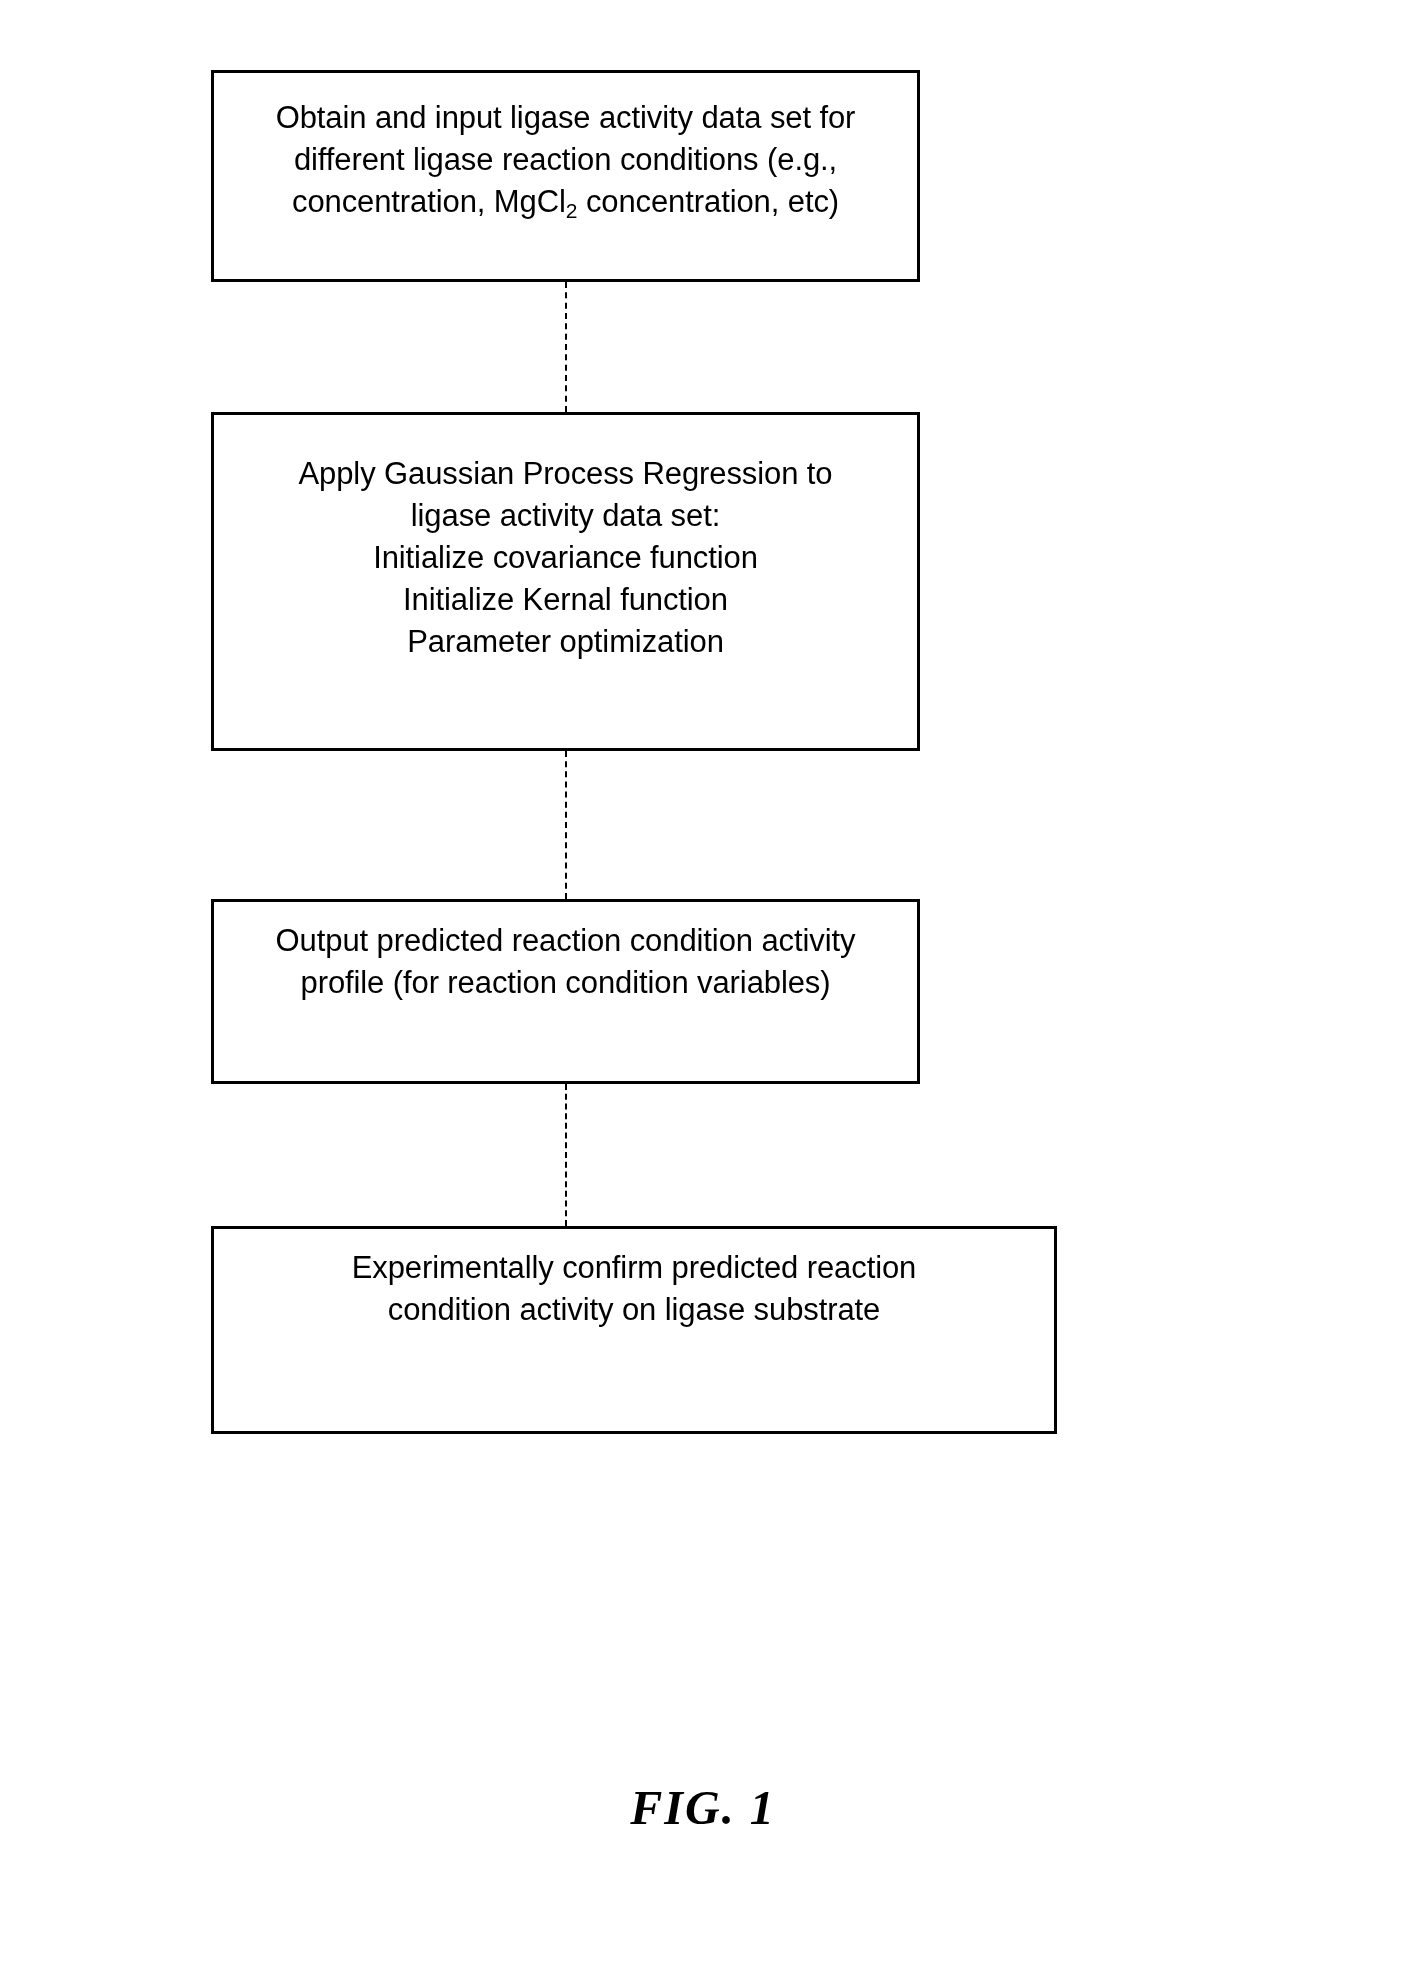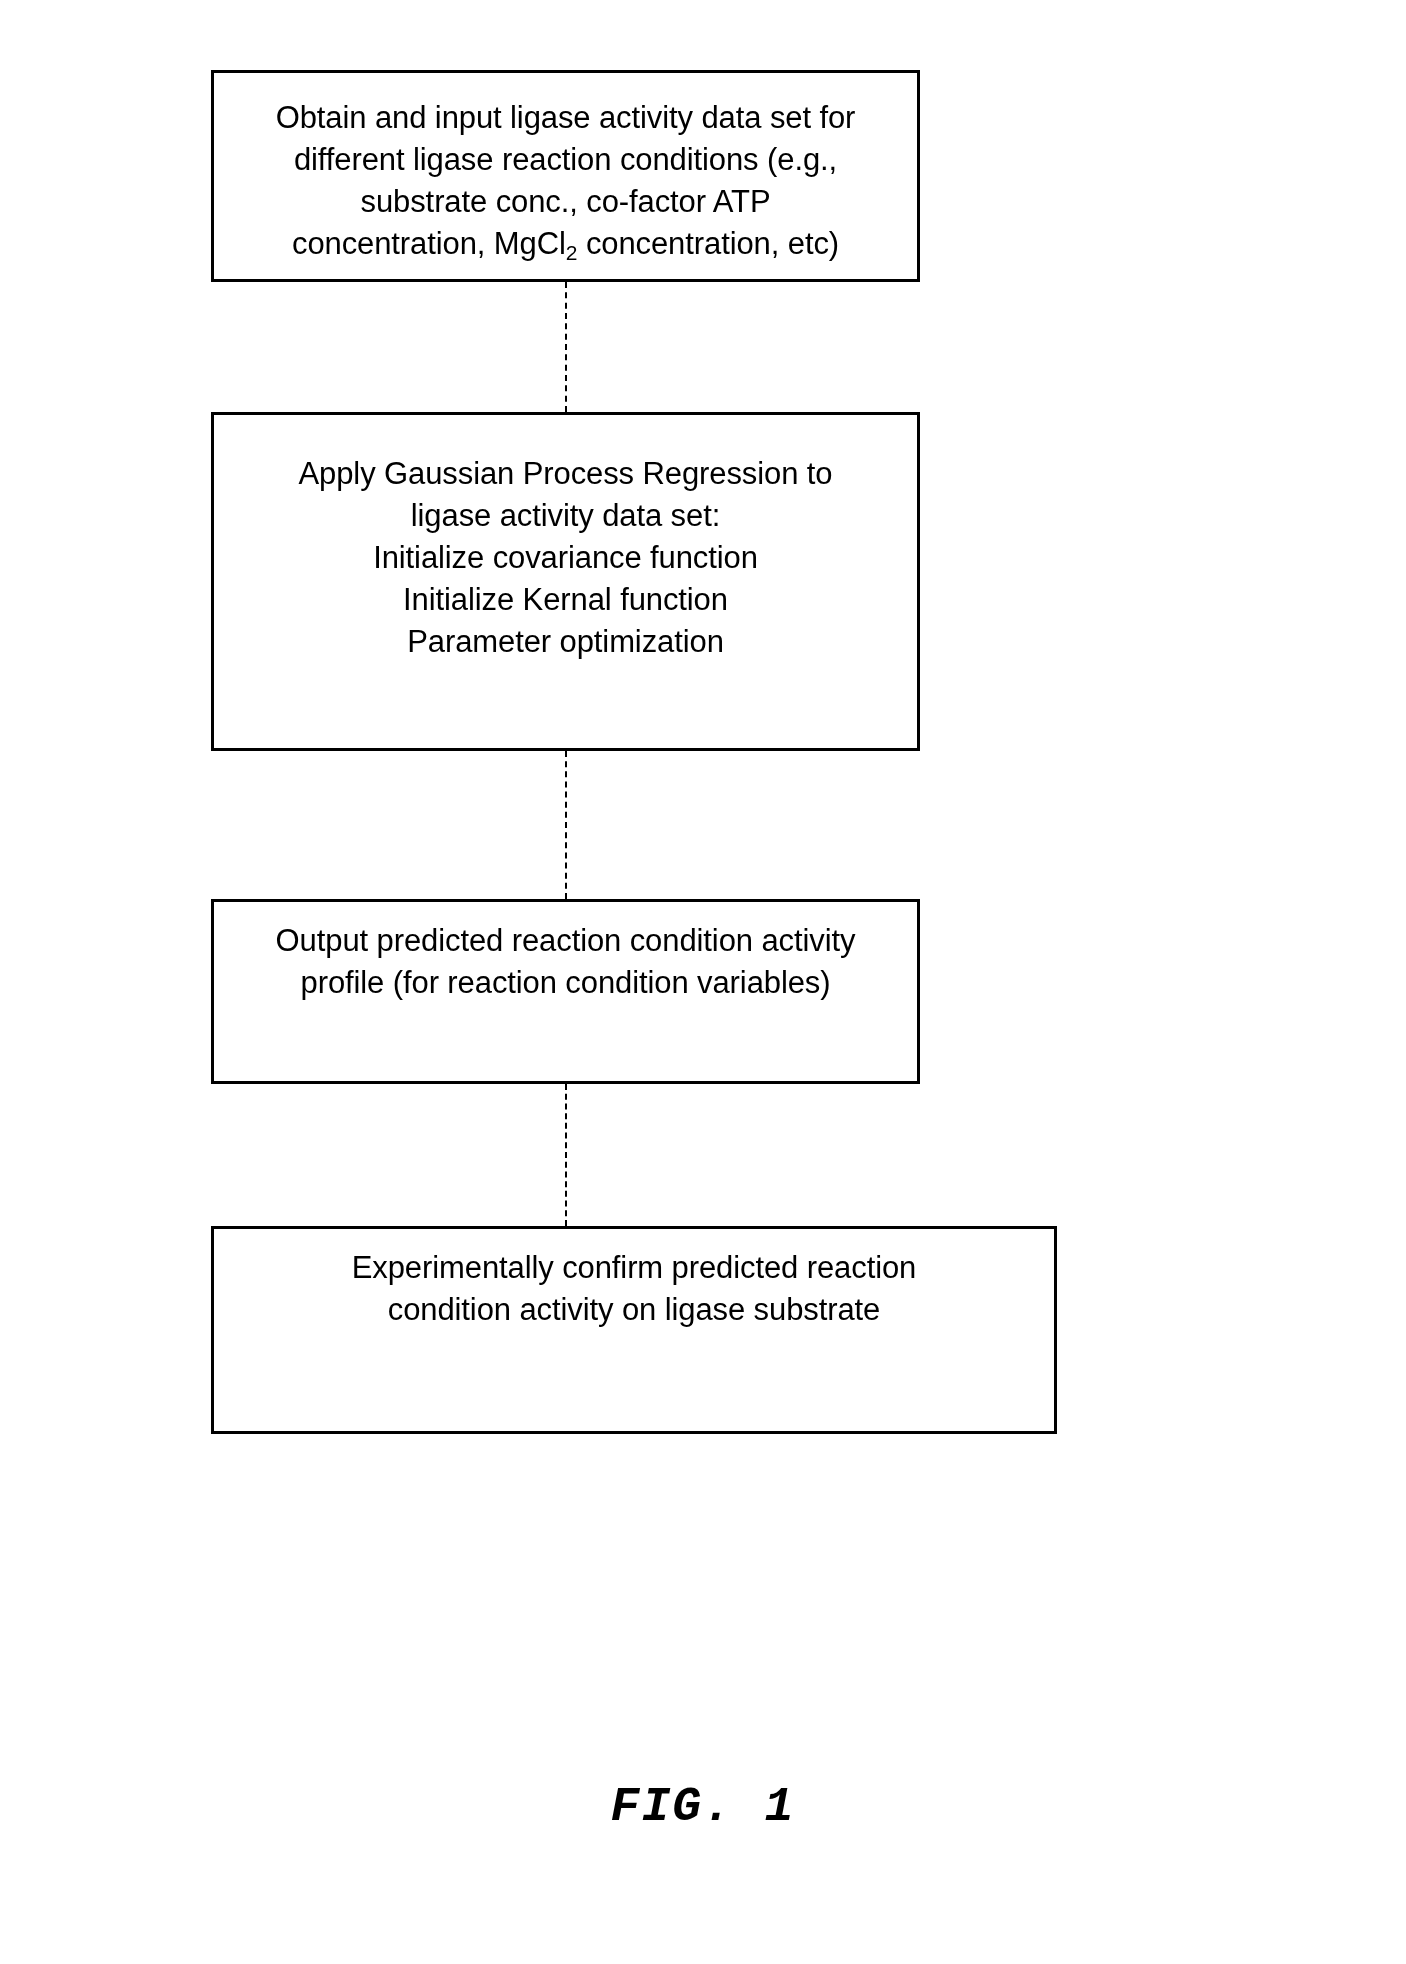--- a/index.html
+++ b/index.html
@@ -74,32 +74,31 @@
   #figure-caption {
     position: absolute;
     left: 0;
     top: 1780px;
     width: 1406px;
     text-align: center;
     font-size: 48px;
     font-weight: bold;
     font-style: italic;
     letter-spacing: 2px;
-    font-family: Liberation Mono, monospace;
+    font-family: Liberation Serif, serif;
   }
 </style>
 </head>
 <body>
 
 <div id="figure-root">
 
   <div class="flow-box" id="box-input">
     <div class="box-line">Obtain and input ligase activity data set for</div>
     <div class="box-line">different ligase reaction conditions (e.g.,</div>
-    <div class="box-line">substrate conc., co-factor ATP</div>
     <div class="box-line"><span>concentration, MgCl</span><sub>2</sub><span> concentration, etc)</span></div>
   </div>
 
   <div class="connector" id="connector-1"></div>
 
   <div class="flow-box" id="box-gpr">
     <div class="box-line">Apply Gaussian Process Regression to</div>
     <div class="box-line">ligase activity data set:</div>
     <div class="box-line gap-before">Initialize covariance function</div>
     <div class="box-line gap-before">Initialize Kernal function</div>

